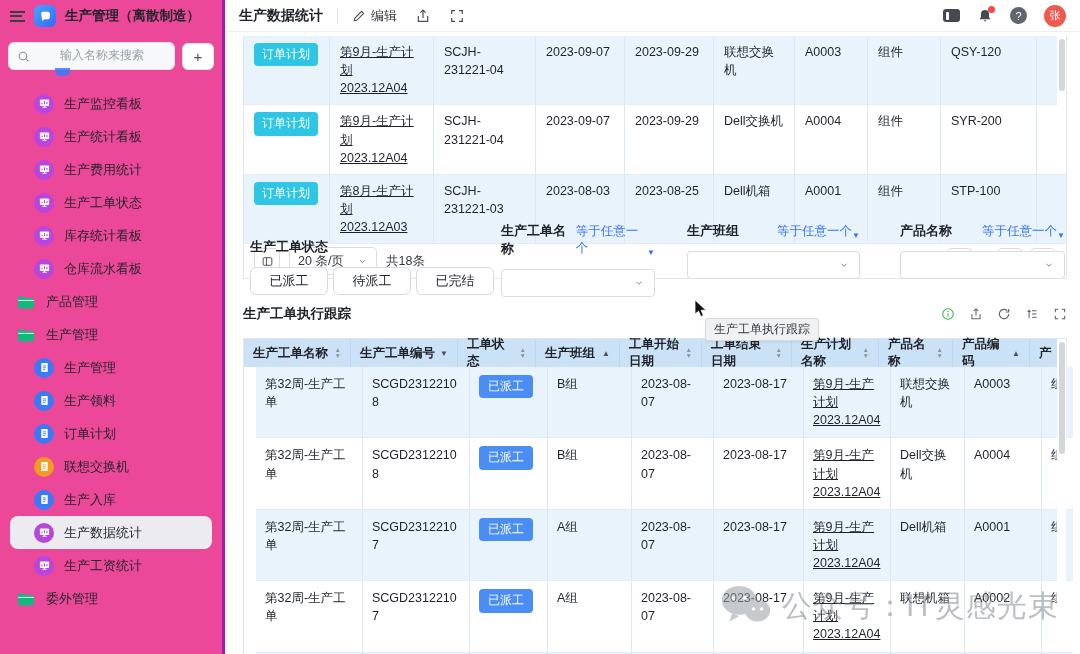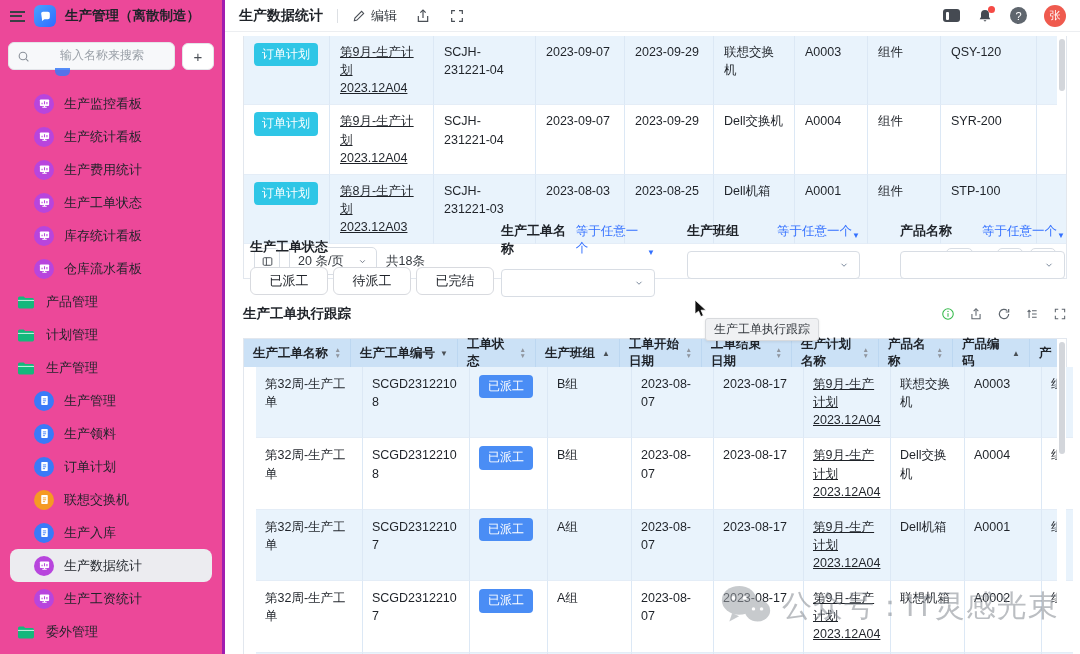--- a/index.html
+++ b/index.html
@@ -266,26 +266,20 @@
       <div class="sb-item">
           <span class="ficon"><svg>
               <use href="#s-folder"></use>
             </svg></span>
           <span>产品管理</span>
         </div>
       <div class="sb-item">
           <span class="ficon"><svg>
               <use href="#s-folder"></use>
             </svg></span>
-          <span>计划管理</span>
-        </div>
-      <div class="sb-item">
-          <span class="ficon"><svg>
-              <use href="#s-folder"></use>
-            </svg></span>
           <span>生产管理</span>
         </div>
       <div class="sb-item sub">
           <span class="cicon c-blue">
             <svg>
               <use href="#s-doclines"></use>
             </svg>
           </span>
           <span>生产管理</span>
         </div>

